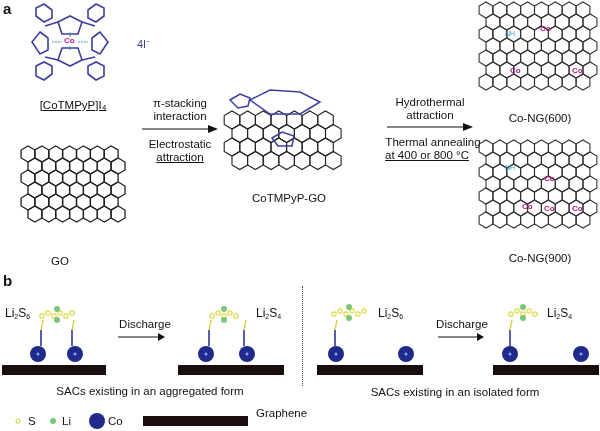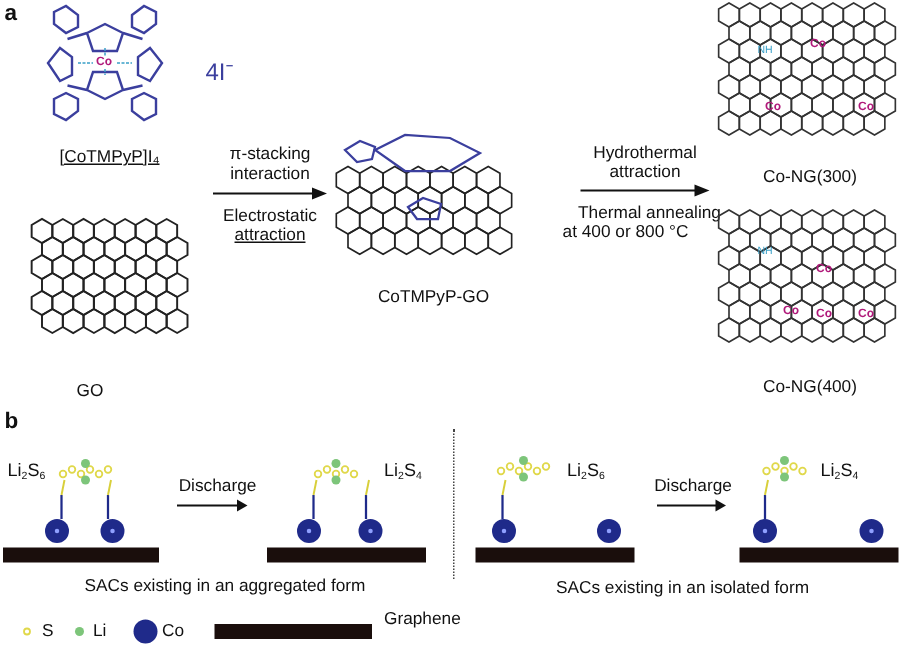--- a/index.html
+++ b/index.html
@@ -33,21 +33,21 @@
     <polygon points="68,64 76,60 84,64 84,74 76,78 68,72"></polygon>
   </g>
   <g stroke="#3aa0c8" stroke-width="1" stroke-dasharray="2,1">
     <line x1="50" y1="30" x2="50" y2="36"></line>
       <line x1="50" y1="44" x2="50" y2="48"></line>
     <line x1="32" y1="40" x2="42" y2="40"></line>
       <line x1="58" y1="40" x2="68" y2="40"></line>
   </g>
 </svg>
 <div class="abs sm" style="left:64px;top:36px;color:#b0197a;font-weight:bold;font-size:8px;">Co</div>
-<div class="abs" style="left:137px;top:36px;font-size:16px;color:#3b3f9e;">4I⁻</div>
+<div class="abs" style="left:137px;top:36px;font-size:11px;color:#3b3f9e;">4I⁻</div>
 <div class="abs txt" style="left:28px;top:99px;width:90px;text-decoration:underline;">[CoTMPyP]I₄</div>
 
 <svg style="left:8px;top:138px;" width="120" height="100" viewBox="0 0 120 100">
   <g stroke="#222" stroke-width="1.3" fill="none" id="go-hex">
       <polygon points="26.9,20.0 20.0,24.0 13.1,20.0 13.1,12.0 20.0,8.0 26.9,12.0"></polygon>
       <polygon points="40.8,20.0 33.9,24.0 26.9,20.0 26.9,12.0 33.9,8.0 40.8,12.0"></polygon>
       <polygon points="54.6,20.0 47.7,24.0 40.8,20.0 40.8,12.0 47.7,8.0 54.6,12.0"></polygon>
       <polygon points="68.5,20.0 61.6,24.0 54.6,20.0 54.6,12.0 61.6,8.0 68.5,12.0"></polygon>
       <polygon points="82.4,20.0 75.4,24.0 68.5,20.0 68.5,12.0 75.4,8.0 82.4,12.0"></polygon>
       <polygon points="96.2,20.0 89.3,24.0 82.4,20.0 82.4,12.0 89.3,8.0 96.2,12.0"></polygon>
@@ -139,21 +139,21 @@
 </svg>
 <div class="abs txt" style="left:244px;top:192px;width:90px;">CoTMPyP-GO</div>
 
 <div class="abs txt" style="left:380px;top:96px;width:100px;">Hydrothermal</div>
 <div class="abs txt" style="left:380px;top:109px;width:100px;">attraction</div>
 <svg style="left:385px;top:122px;" width="90" height="10">
     <line x1="2" y1="5" x2="80" y2="5" stroke="#111" stroke-width="1.2"></line>
     <polygon points="78,1 88,5 78,9" fill="#111"></polygon>
   </svg>
 <div class="abs txt" style="left:380px;top:136px;width:106px;">Thermal annealing</div>
-<div class="abs txt" style="left:364px;top:149px;width:106px;">at 400 or 800 °C</div>
+<div class="abs txt" style="left:374px;top:149px;width:106px;text-decoration:underline;">at 400 or 800 °C</div>
 
 <svg style="left:478px;top:2px;" width="120" height="98" viewBox="0 0 120 98">
     <g class="ng-hex" stroke="#333" stroke-width="1.1" fill="none">
       <polygon points="14.9,12.0 8.0,16.0 1.1,12.0 1.1,4.0 8.0,0.0 14.9,4.0"></polygon>
       <polygon points="28.8,12.0 21.9,16.0 14.9,12.0 14.9,4.0 21.9,0.0 28.8,4.0"></polygon>
       <polygon points="42.6,12.0 35.7,16.0 28.8,12.0 28.8,4.0 35.7,0.0 42.6,4.0"></polygon>
       <polygon points="56.5,12.0 49.6,16.0 42.6,12.0 42.6,4.0 49.6,0.0 56.5,4.0"></polygon>
       <polygon points="70.4,12.0 63.4,16.0 56.5,12.0 56.5,4.0 63.4,0.0 70.4,4.0"></polygon>
       <polygon points="84.2,12.0 77.3,16.0 70.4,12.0 70.4,4.0 77.3,0.0 84.2,4.0"></polygon>
       <polygon points="98.1,12.0 91.1,16.0 84.2,12.0 84.2,4.0 91.1,0.0 98.1,4.0"></polygon>
@@ -205,21 +205,21 @@
       <polygon points="70.4,84.0 63.4,88.0 56.5,84.0 56.5,76.0 63.4,72.0 70.4,76.0"></polygon>
       <polygon points="84.2,84.0 77.3,88.0 70.4,84.0 70.4,76.0 77.3,72.0 84.2,76.0"></polygon>
       <polygon points="98.1,84.0 91.1,88.0 84.2,84.0 84.2,76.0 91.1,72.0 98.1,76.0"></polygon>
       <polygon points="111.9,84.0 105.0,88.0 98.1,84.0 98.1,76.0 105.0,72.0 111.9,76.0"></polygon>
     </g>
   </svg>
 <div class="abs" style="left:540px;top:24px;font-size:8px;font-weight:bold;color:#b0197a;">Co</div>
 <div class="abs" style="left:510px;top:66px;font-size:8px;font-weight:bold;color:#b0197a;">Co</div>
 <div class="abs" style="left:572px;top:66px;font-size:8px;font-weight:bold;color:#b0197a;">Co</div>
 <div class="abs" style="left:505px;top:30px;font-size:7px;color:#3aa0c8;">NH</div>
-<div class="abs txt" style="left:490px;top:112px;width:100px;">Co-NG(300)</div>
+<div class="abs txt" style="left:490px;top:112px;width:100px;">Co-NG(600)</div>
 
 <svg style="left:478px;top:140px;" width="120" height="98" viewBox="0 0 120 98">
     <g class="ng-hex" stroke="#333" stroke-width="1.1" fill="none">
       <polygon points="14.9,12.0 8.0,16.0 1.1,12.0 1.1,4.0 8.0,0.0 14.9,4.0"></polygon>
       <polygon points="28.8,12.0 21.9,16.0 14.9,12.0 14.9,4.0 21.9,0.0 28.8,4.0"></polygon>
       <polygon points="42.6,12.0 35.7,16.0 28.8,12.0 28.8,4.0 35.7,0.0 42.6,4.0"></polygon>
       <polygon points="56.5,12.0 49.6,16.0 42.6,12.0 42.6,4.0 49.6,0.0 56.5,4.0"></polygon>
       <polygon points="70.4,12.0 63.4,16.0 56.5,12.0 56.5,4.0 63.4,0.0 70.4,4.0"></polygon>
       <polygon points="84.2,12.0 77.3,16.0 70.4,12.0 70.4,4.0 77.3,0.0 84.2,4.0"></polygon>
       <polygon points="98.1,12.0 91.1,16.0 84.2,12.0 84.2,4.0 91.1,0.0 98.1,4.0"></polygon>
@@ -272,21 +272,21 @@
       <polygon points="84.2,84.0 77.3,88.0 70.4,84.0 70.4,76.0 77.3,72.0 84.2,76.0"></polygon>
       <polygon points="98.1,84.0 91.1,88.0 84.2,84.0 84.2,76.0 91.1,72.0 98.1,76.0"></polygon>
       <polygon points="111.9,84.0 105.0,88.0 98.1,84.0 98.1,76.0 105.0,72.0 111.9,76.0"></polygon>
     </g>
   </svg>
 <div class="abs" style="left:544px;top:174px;font-size:8px;font-weight:bold;color:#b0197a;">Co</div>
 <div class="abs" style="left:522px;top:202px;font-size:8px;font-weight:bold;color:#b0197a;">Co</div>
 <div class="abs" style="left:544px;top:204px;font-size:8px;font-weight:bold;color:#b0197a;">Co</div>
 <div class="abs" style="left:572px;top:204px;font-size:8px;font-weight:bold;color:#b0197a;">Co</div>
 <div class="abs" style="left:505px;top:164px;font-size:7px;color:#3aa0c8;">NH</div>
-<div class="abs txt" style="left:490px;top:252px;width:100px;">Co-NG(400)</div>
+<div class="abs txt" style="left:490px;top:252px;width:100px;">Co-NG(900)</div>
 
 <div class="abs" style="left:302px;top:286px;width:0;height:100px;border-left:1.5px dotted #444;"></div>
 
 <svg id="pb" style="left:0;top:280px;" width="600" height="151" viewBox="0 0 600 151">
     <rect x="2" y="85" width="104" height="10" fill="#1a0e0c"></rect>
     <circle cx="38" cy="74" r="8" fill="#1f2a8a"></circle>
     <circle cx="38" cy="74" r="1.5" fill="#8fa0ff"></circle>
     <circle cx="75" cy="74" r="8" fill="#1f2a8a"></circle>
     <circle cx="75" cy="74" r="1.5" fill="#8fa0ff"></circle>
     <line x1="41" y1="66" x2="41" y2="50" stroke="#1f2a8a" stroke-width="1.5"></line>

